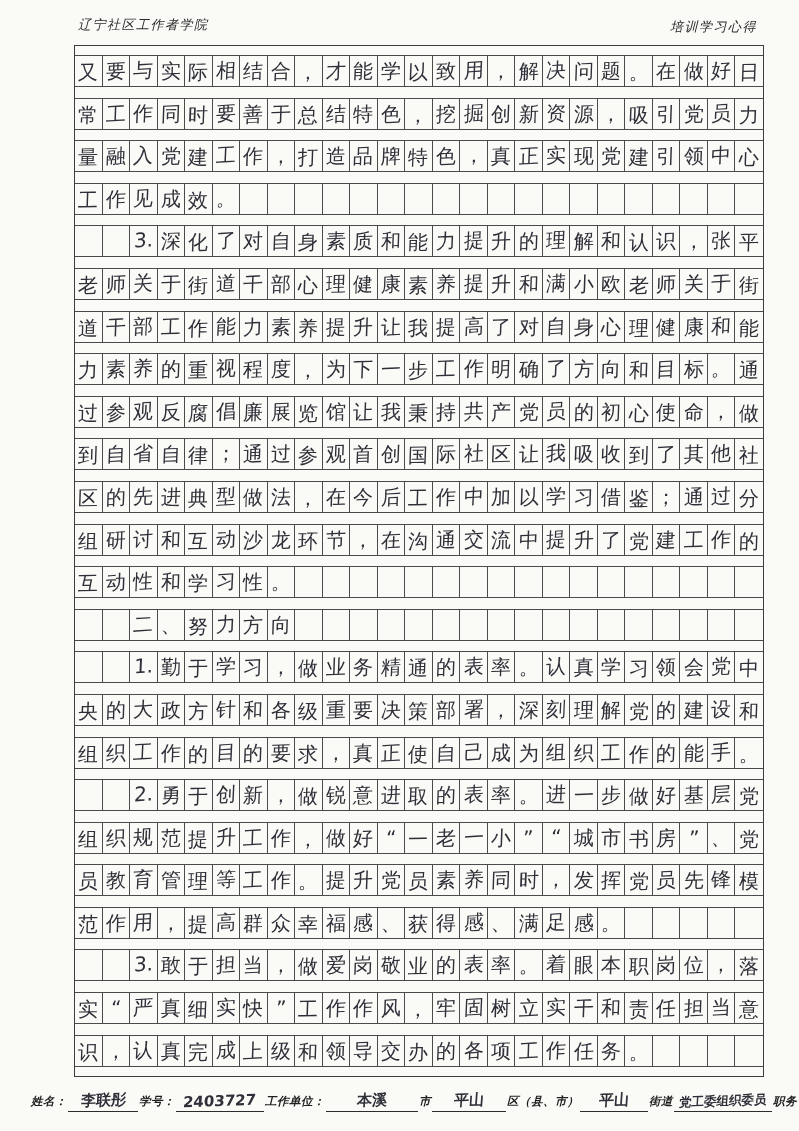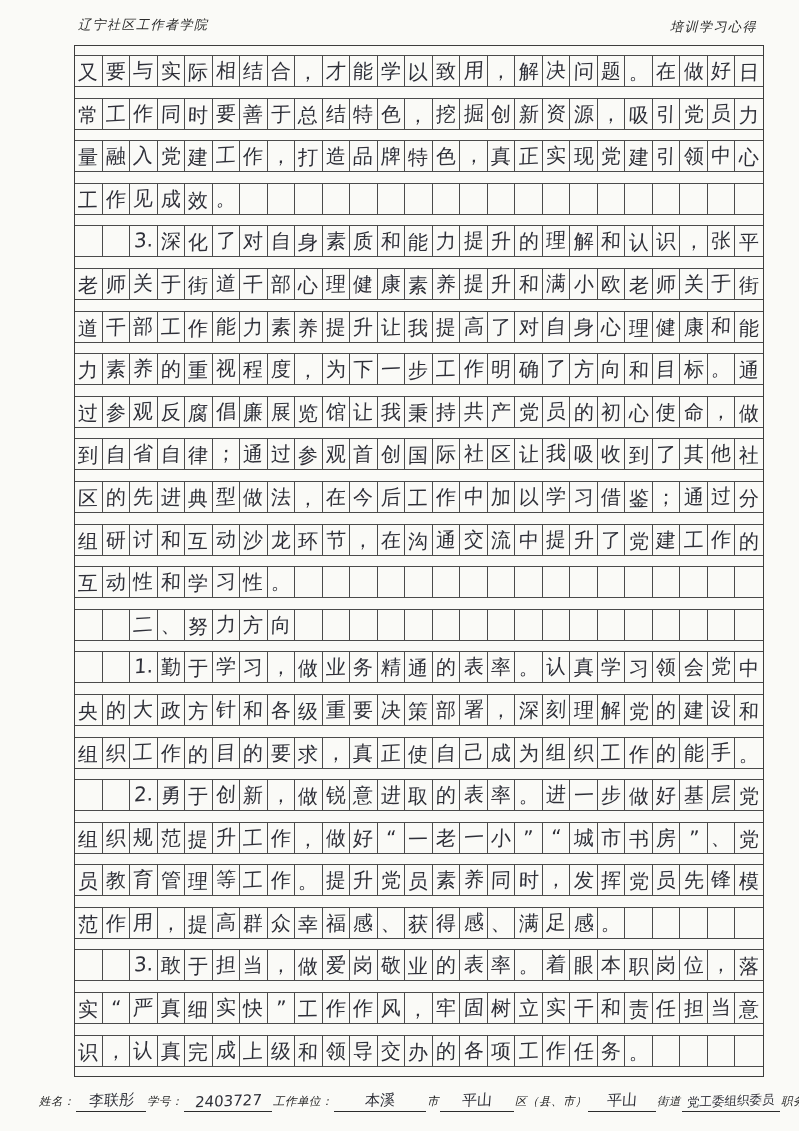--- a/index.html
+++ b/index.html
@@ -51,25 +51,25 @@
     font-size:20px;line-height:1;
     color:var(--ink-color);
     transform:rotate(-2deg) skewX(-4deg);
   }
   .m-cell:nth-child(3n) .hw{transform:rotate(-3.5deg) skewX(-6deg) translateY(-1px);}
   .m-cell:nth-child(4n+1) .hw{transform:rotate(-1deg) skewX(-3deg) translateY(1px);}
   .m-cell:nth-child(5n+2) .hw{transform:rotate(-3deg) skewX(-5deg);}
 
   
   .ftr{
-    position:absolute;top:1091px;left:38px;width:734px;
+    position:absolute;top:1091px;left:30px;width:734px;
     display:flex;align-items:flex-end;
     white-space:nowrap;
     font-family:"DejaVu Serif",serif;
-    font-size:11.5px;color:#1f1f1f;
+    font-size:11.5px;color:#1f1f1f;font-weight:bold;
   }
   .f-label{flex:0 0 auto;padding:0 1px 3px 1px;font-style:italic;letter-spacing:0.5px;}
   .f-value{
     flex:0 0 auto;
     border-bottom:1.4px solid #2c2c2c;
     text-align:center;
     padding:0 4px 1px 4px;
     font-family:"DejaVu Sans",sans-serif;
   }
   .f-hw{

